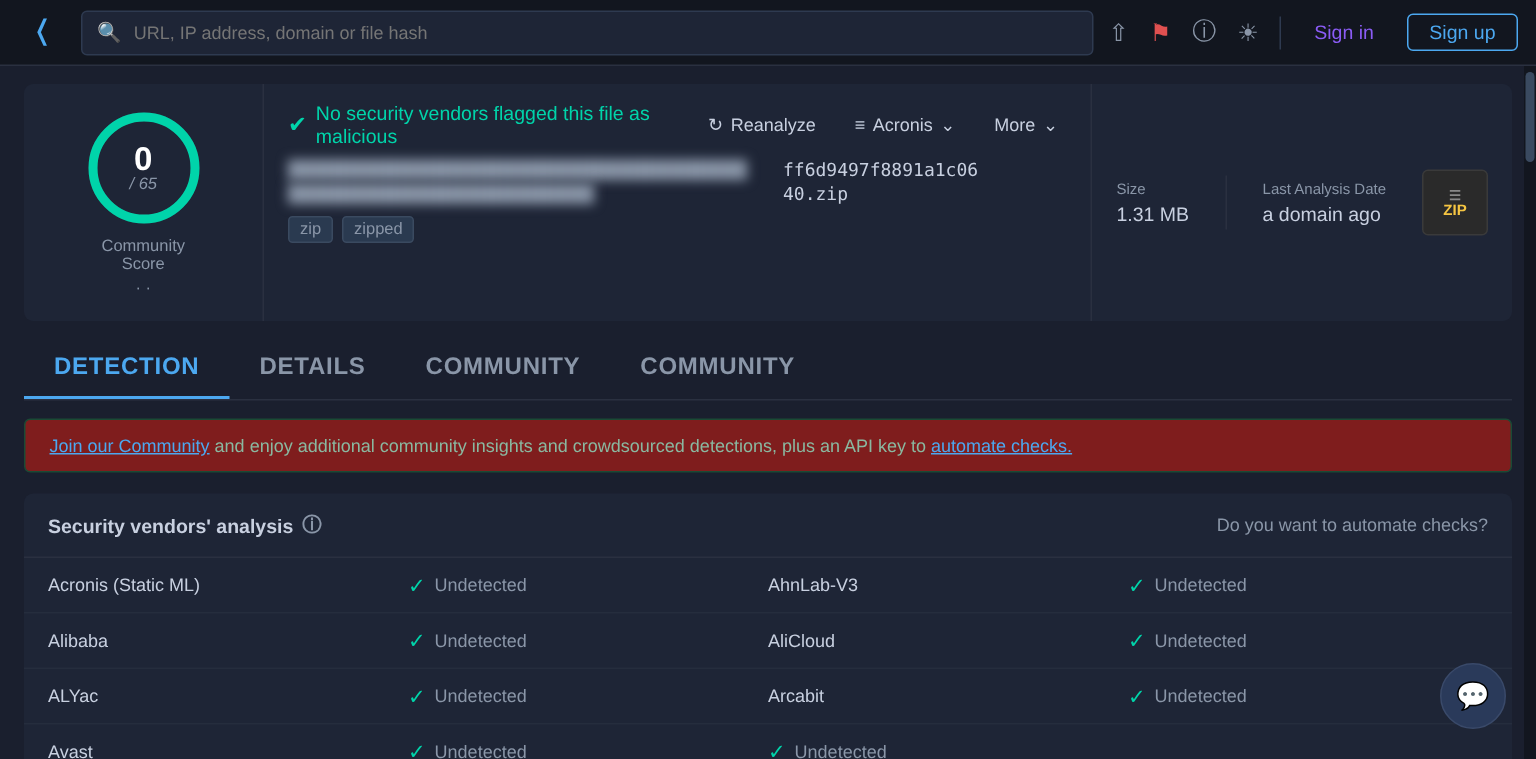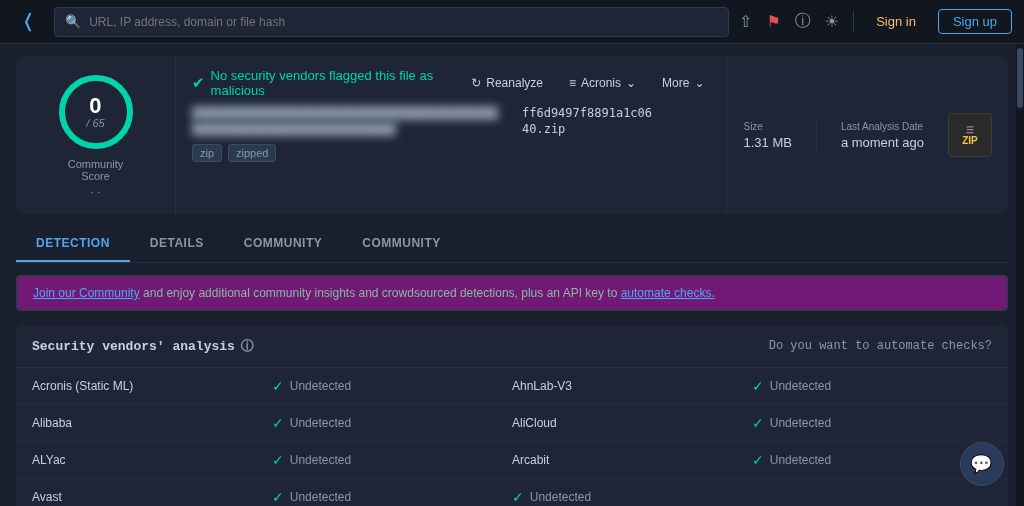--- a/index.html
+++ b/index.html
@@ -64,21 +64,21 @@
       cursor: pointer;
     }
     .nav-divider {
       width: 1px;
       height: 22px;
       background: #2e3a50;
     }
     .btn-signin {
       background: transparent;
       border: none;
-      color: #fdba74;
+      color: #8b5cf6;
       font-size: 13px;
       cursor: pointer;
       padding: 4px 8px;
     }
     .btn-signup {
       background: transparent;
       border: 1px solid #4ca8f0;
       color: #4ca8f0;
       font-size: 13px;
       cursor: pointer;
@@ -292,35 +292,35 @@
 
     
     .tabs-row {
       display: flex;
       gap: 0;
       border-bottom: 1px solid #2a3040;
       margin-bottom: 12px;
     }
     .tab {
       padding: 10px 20px;
-      font-size: 12px;
+      font-size: 16px;
       font-weight: 600;
       color: #8a96a8;
       cursor: pointer;
       letter-spacing: 0.5px;
       border-bottom: 2px solid transparent;
     }
     .tab.active {
       color: #4ca8f0;
       border-bottom: 2px solid #4ca8f0;
     }
 
     
     .community-banner {
-      background: #701a75;
+      background: #7f1d1d;
       border: 1px solid #1a4a35;
       border-radius: 4px;
       padding: 10px 16px;
       margin-bottom: 14px;
       font-size: 12px;
       color: #8ab8a0;
     }
     .community-banner a {
       color: #4ca8f0;
       text-decoration: underline;
@@ -332,21 +332,20 @@
       background: #1e2536;
       border-radius: 6px;
       overflow: hidden;
     }
     .vendors-header {
       display: flex;
       justify-content: space-between;
       align-items: center;
       padding: 12px 16px;
       border-bottom: 1px solid #2a3040;
-      font-family: Liberation Mono, monospace;
     }
     .vendors-title {
       font-size: 13px;
       font-weight: 600;
       color: #c8d0e0;
       display: flex;
       align-items: center;
       gap: 6px;
     }
     .info-icon {
@@ -511,21 +510,21 @@
     </div>
 
     <div class="file-meta-panel">
       <div class="meta-item">
         <span class="meta-label">Size</span>
         <span class="meta-value">1.31 MB</span>
       </div>
       <div class="meta-divider"></div>
       <div class="meta-item">
         <span class="meta-label">Last Analysis Date</span>
-        <span class="meta-value">a moment ago</span>
+        <span class="meta-value">a domain ago</span>
       </div>
       <div class="zip-icon">
         <span class="zip-icon-top">☰</span>
         <span>ZIP</span>
       </div>
     </div>
   </div>
 
   <div class="tabs-row">
     <div class="tab active">DETECTION</div>

